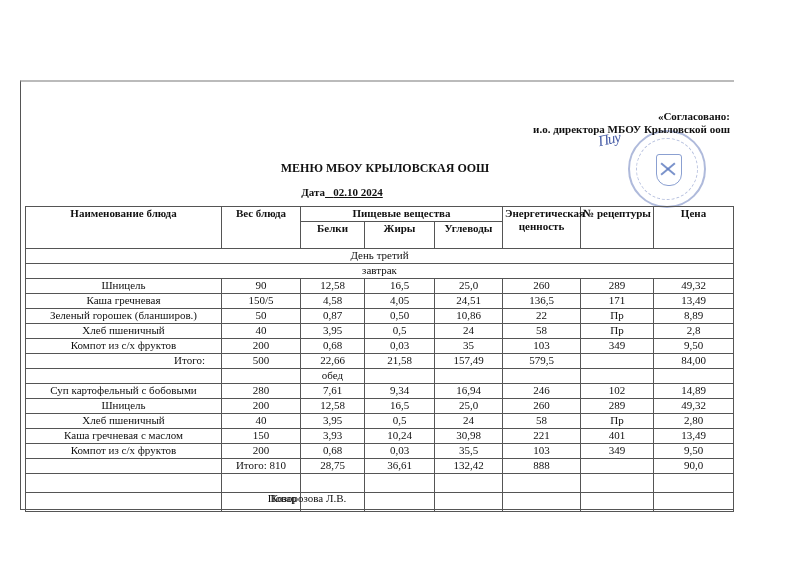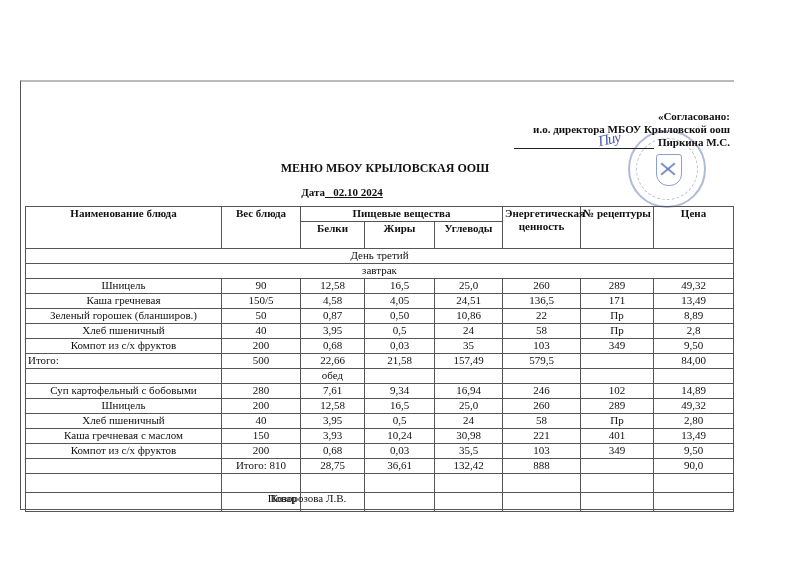--- a/index.html
+++ b/index.html
@@ -28,40 +28,37 @@
     .stamp-emblem::after { transform:rotate(-40deg); }
     .title { position:absolute; left:0; width:800px; top:161px; text-align:center; font-weight:bold; font-size:12px; }
     .title span { margin-left:-30px; }
     .date-line { position:absolute; left:0; width:684px; top:186px; text-align:center; font-weight:bold; font-size:11px; }
     .date-line .date-val { text-decoration:underline; }
     table.menu { position:absolute; left:25px; top:206px; width:708px; border-collapse:collapse;
                  font-size:11px; table-layout:fixed; }
     table.menu td, table.menu th { border:1px solid #555; padding:0 2px; text-align:center;
                  line-height:13px; height:14px; font-weight:normal; vertical-align:top; }
     table.menu th { font-weight:bold; }
-    table.menu td.right { text-align:left; padding-right:16px; }
+    table.menu td.right { text-align:right; padding-right:16px; }
     table.menu td.bold { font-weight:normal; }
     .cook { position:absolute; left:0; width:694px; top:492px; text-align:center; font-size:11px; }
     .cook span { margin-left:-40px; }
   </style>
 </head>
 <body>
 
 <div class="page-frame"></div>
 
 <div class="stamp">
   <div class="stamp-emblem"></div>
 </div>
 
 <div class="approval">
   <div class="line1">«Согласовано:</div>
   <div class="line2">и.о.    директора МБОУ Крыловской оош</div>
-  <div class="line3">
-    <span class="sign-underline"></span><span>Пиркина М.С.</span>
-  </div>
 </div>
 <div class="signature">Пиу</div>
 
 <div class="title"><span>МЕНЮ МБОУ КРЫЛОВСКАЯ ООШ</span></div>
 <div class="date-line">
   <span>Дата</span><span class="date-val">&nbsp;&nbsp;&nbsp;<span>02.10 2024</span></span>
 </div>
 
 <table class="menu">
   <colgroup>

